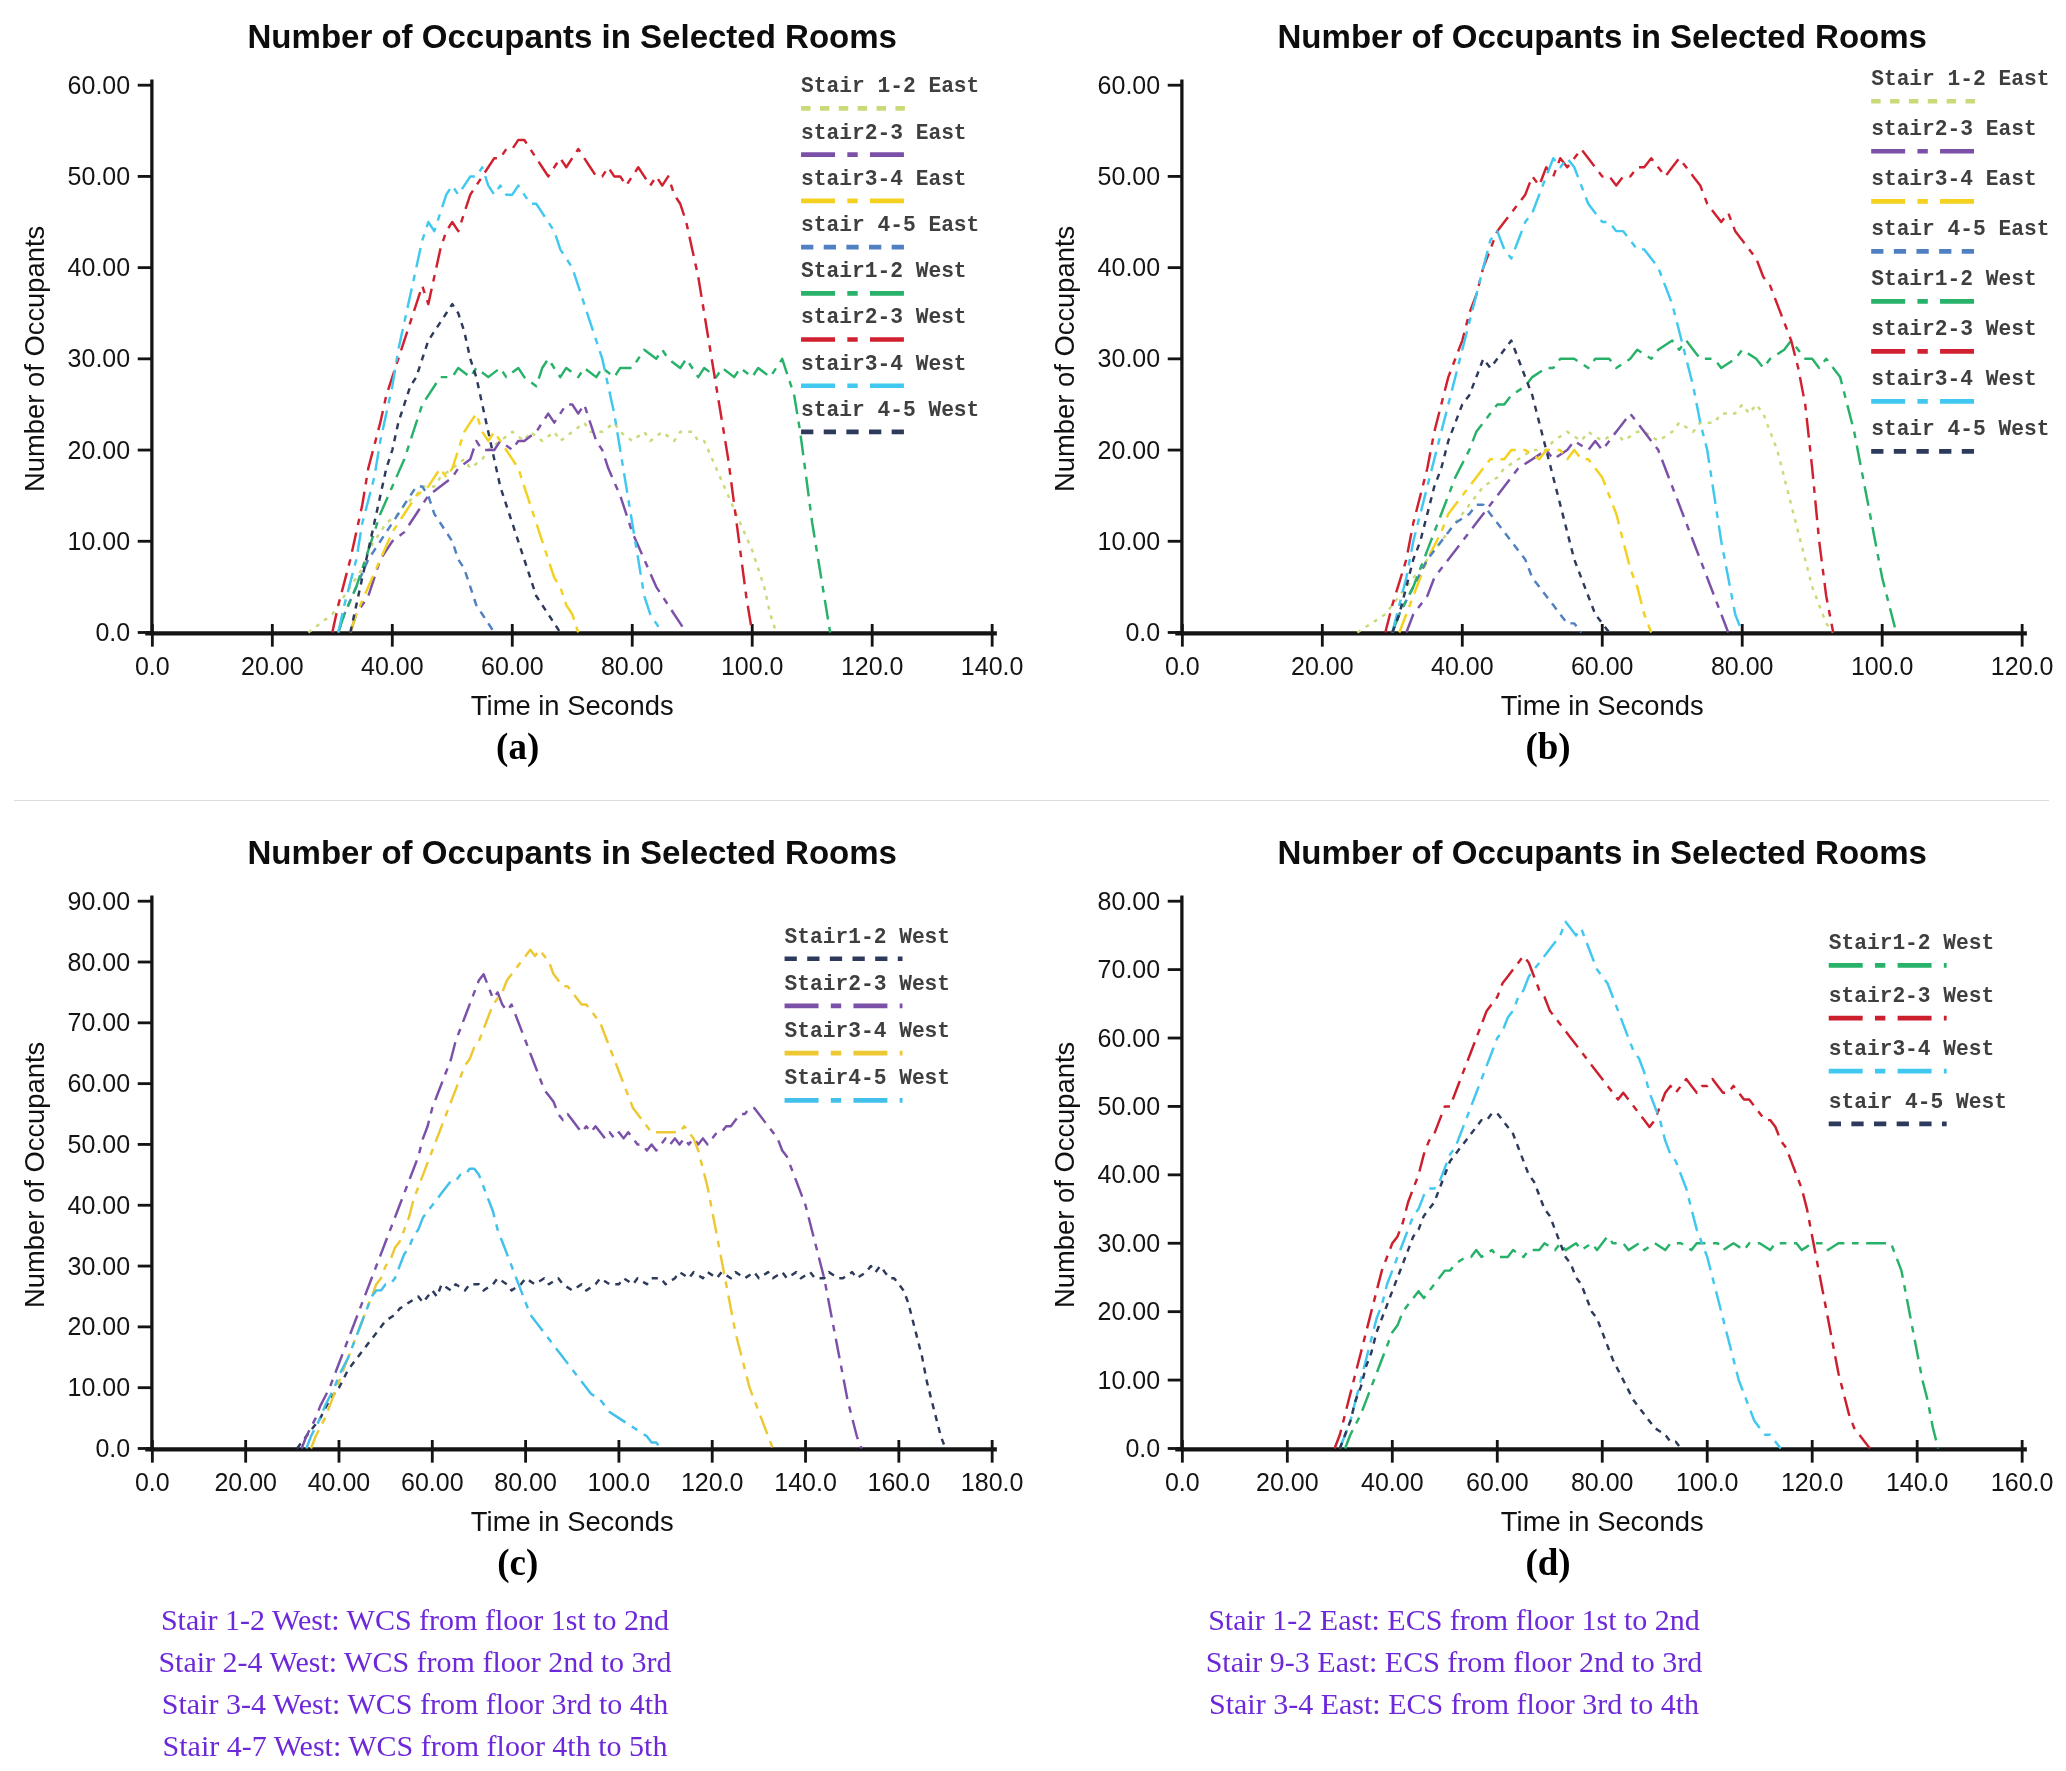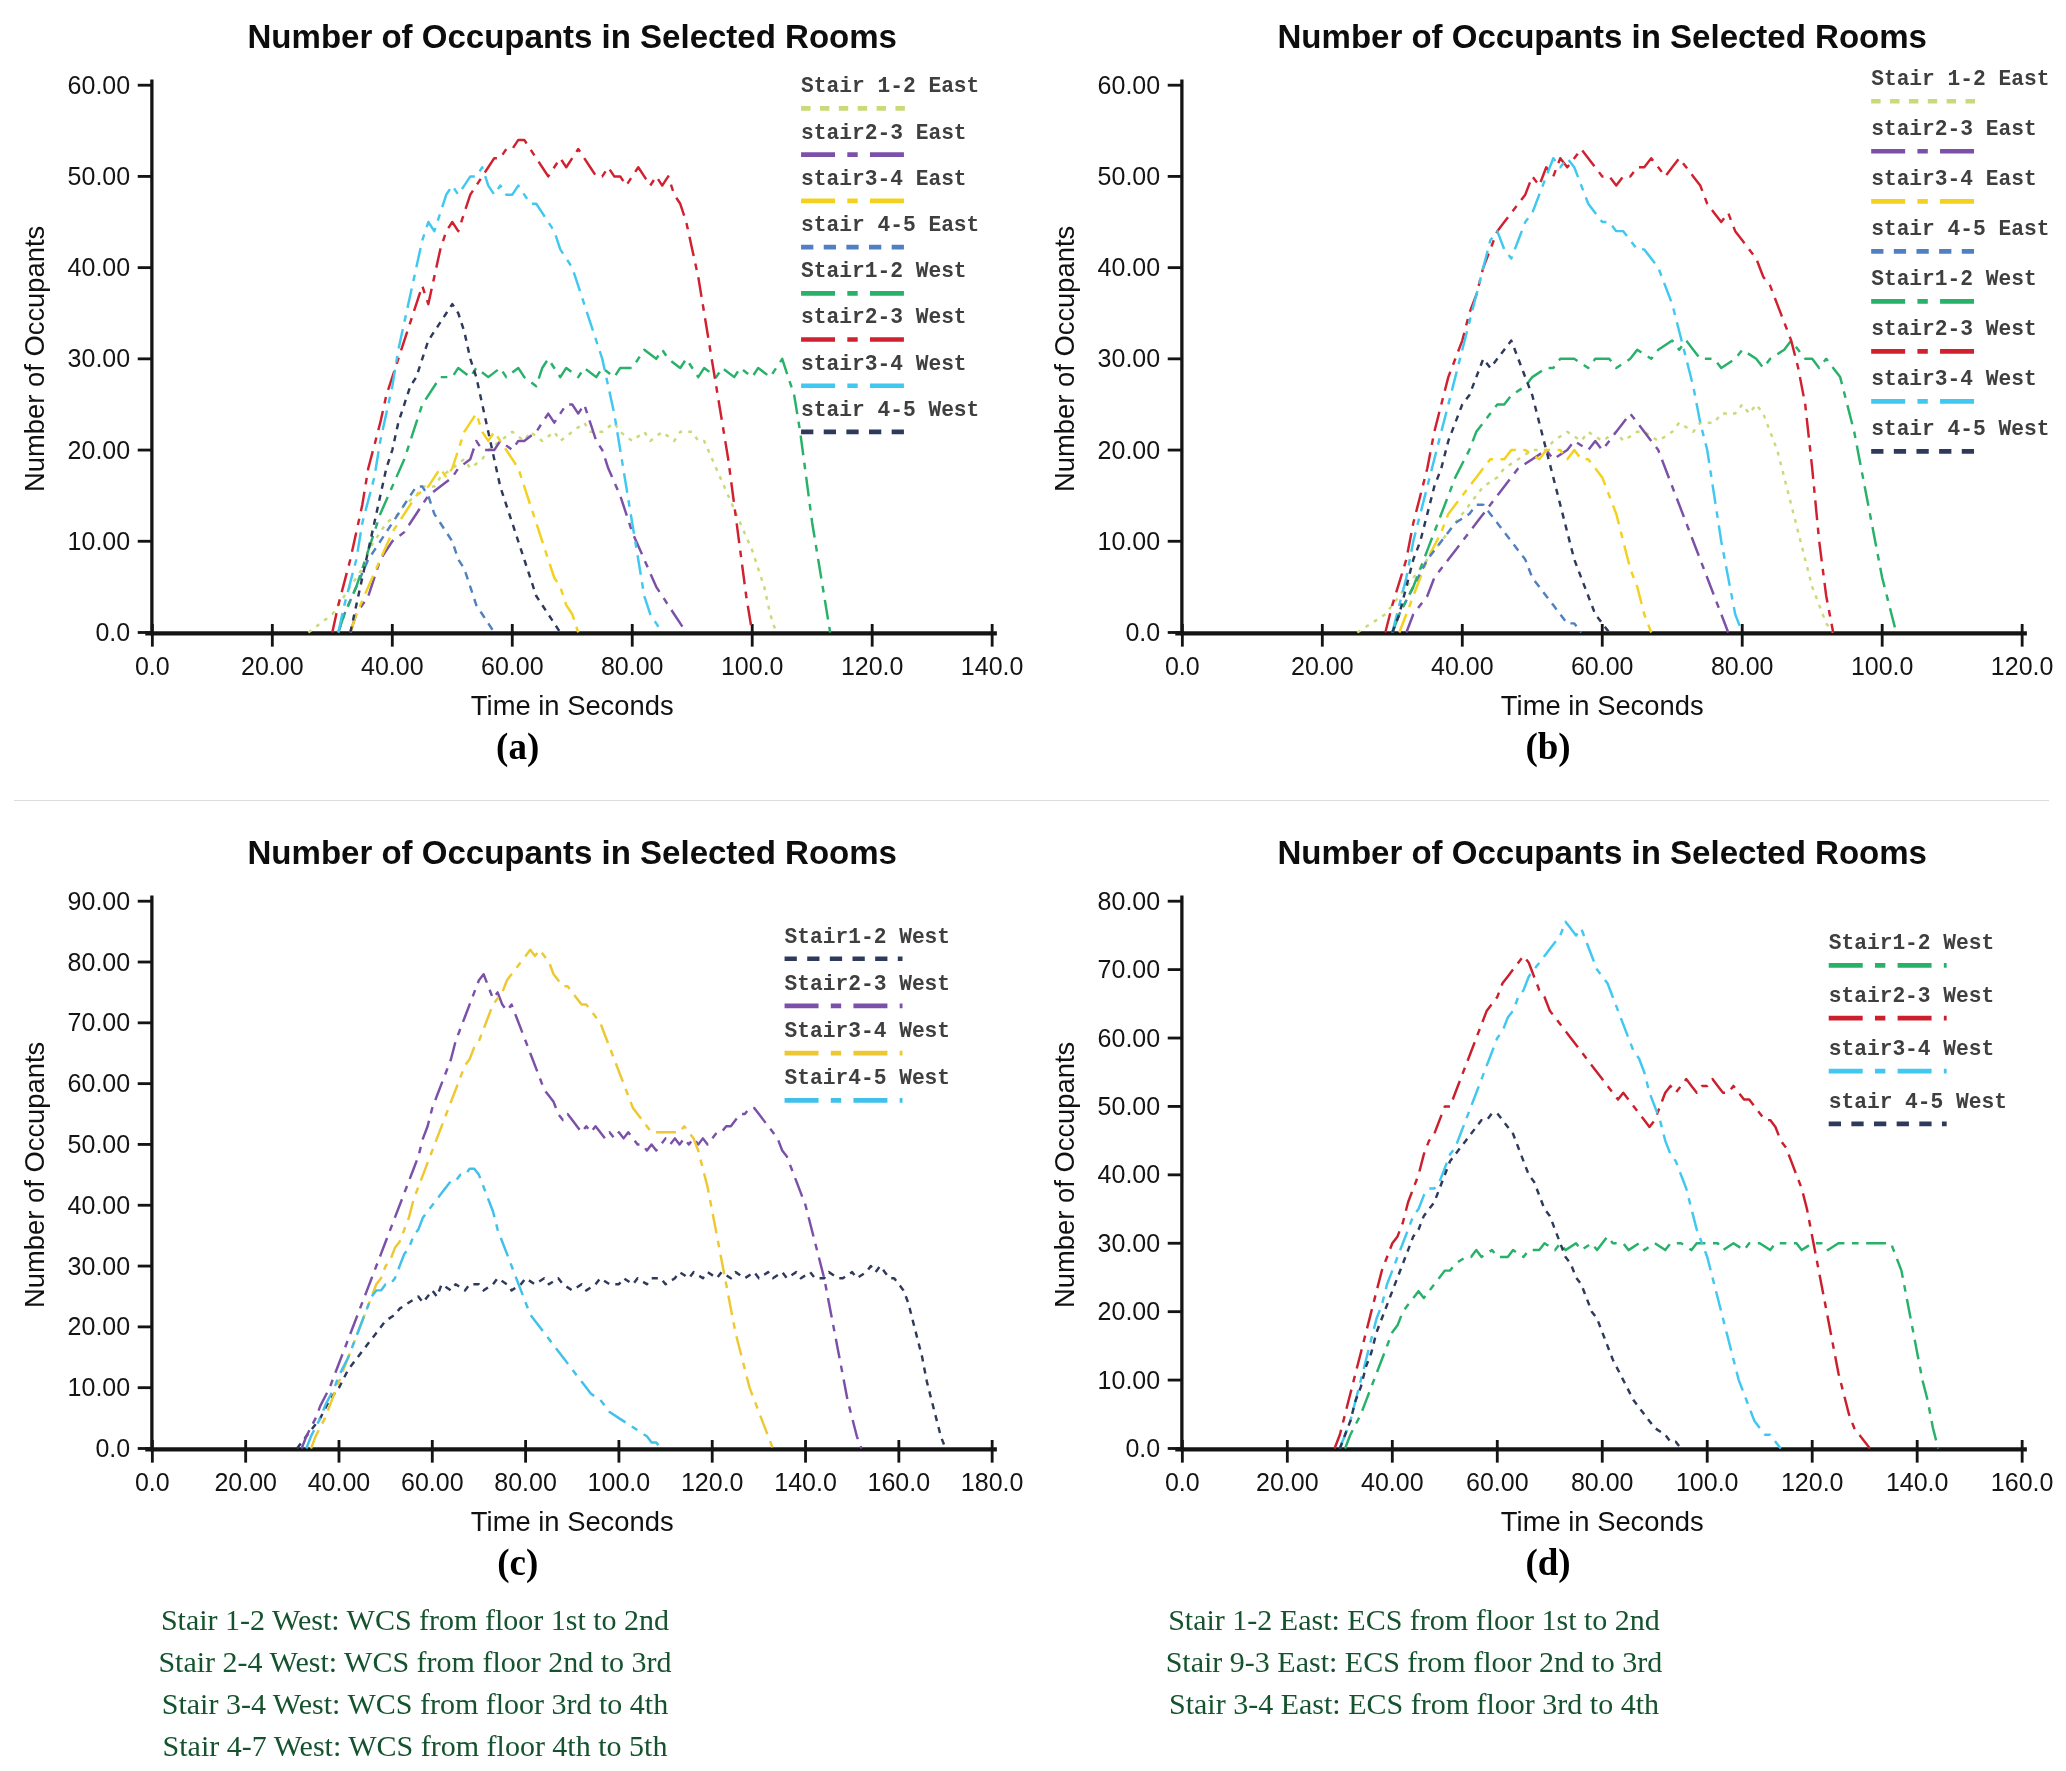--- a/index.html
+++ b/index.html
@@ -7,24 +7,24 @@
         font-family:"Liberation Sans",sans-serif;padding-left:32px;}
   .panel{position:absolute;width:1024px;}
   #panel-a{left:5.7px;top:4.7px;}
   #panel-b{left:1036px;top:4.7px;}
   #panel-c{left:5.7px;top:821px;}
   #panel-d{left:1036px;top:821px;}
   .chart{display:block;width:1024px;height:736px;}
   .cap{text-align:center;font:700 37px "Liberation Serif",serif;color:#000;margin-top:-16px;}
   .divider{position:absolute;left:14px;top:800px;width:2035px;height:0.9px;background:#dcdcdc;}
   .footnote{position:absolute;top:1599px;text-align:center;
-            font:400 30px "Liberation Serif",serif;color:#14532d;}
+            font:400 30px "Liberation Serif",serif;color:#6d28d9;}
   .footnote div{line-height:42px;white-space:nowrap;}
   #fn-left{left:47px;width:736px;}
-  #fn-right{left:1046px;width:736px;}
+  #fn-right{left:1086px;width:736px;}
   
   .t-title{font:700 70px "Liberation Sans",sans-serif;fill:#0d0d0d;}
   .t-axis {font:500 58px "Liberation Sans",sans-serif;fill:#111;}
   .t-tick {font:500 53px "Liberation Sans",sans-serif;fill:#141414;}
   .t-legend{font:700 45px "Liberation Mono",monospace;fill:#3f3f3f;}
 </style>
 </head>
 <body>
 
 <div class="page">

